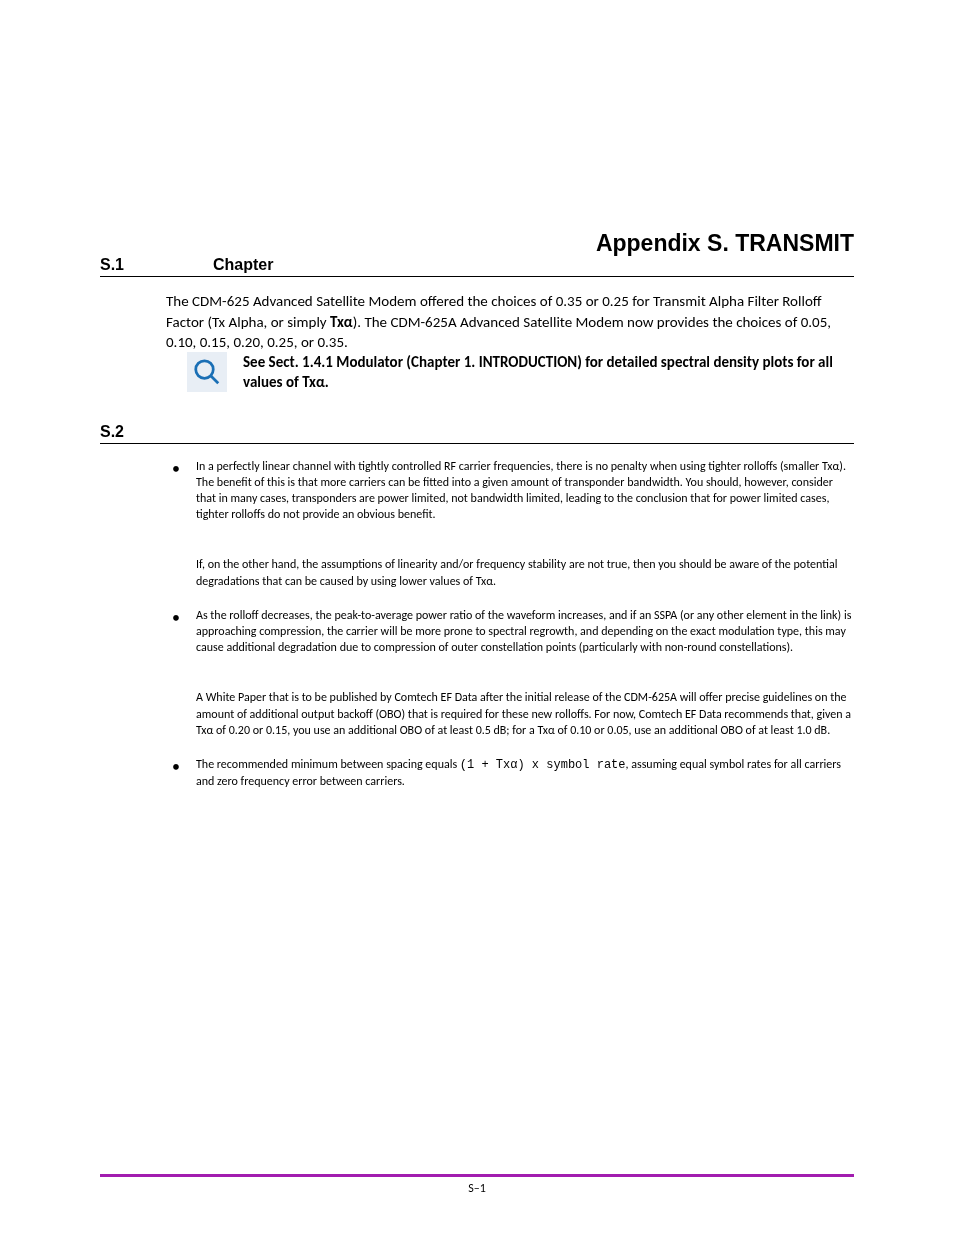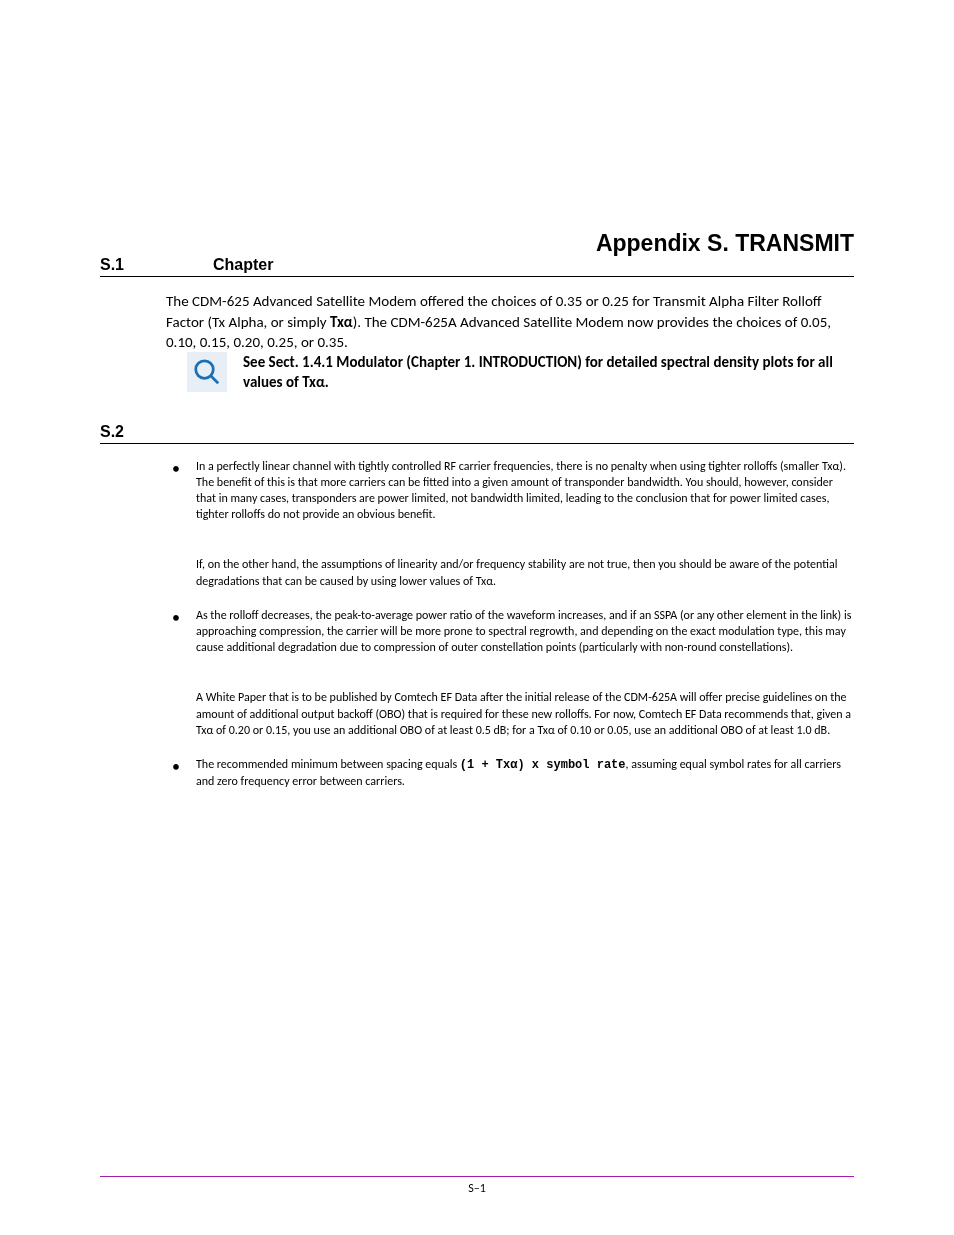--- a/index.html
+++ b/index.html
@@ -77,27 +77,27 @@
     ul.bullets > li::before {
       content: "•";
       position: absolute;
       left: 6px;
       top: 0;
       font-size: 16px;
     }
     .bullet-para {
       margin-top: 34px;
     }
-    .mono { font-family: "Courier New", monospace; font-weight: bold; }
+    .mono { font-family: "Courier New", monospace; font-weight: normal; }
     .footer {
       position: absolute;
       bottom: 40px;
       left: 100px;
       right: 100px;
-      border-top: 1px solid #a21caf;
+      border-top: 3px solid #a21caf;
       text-align: center;
       font-size: 12px;
       padding-top: 4px;
     }
     .b { font-weight: bold; }
   </style>
 </head>
 <body>
 
 <div class="appendix-title">

